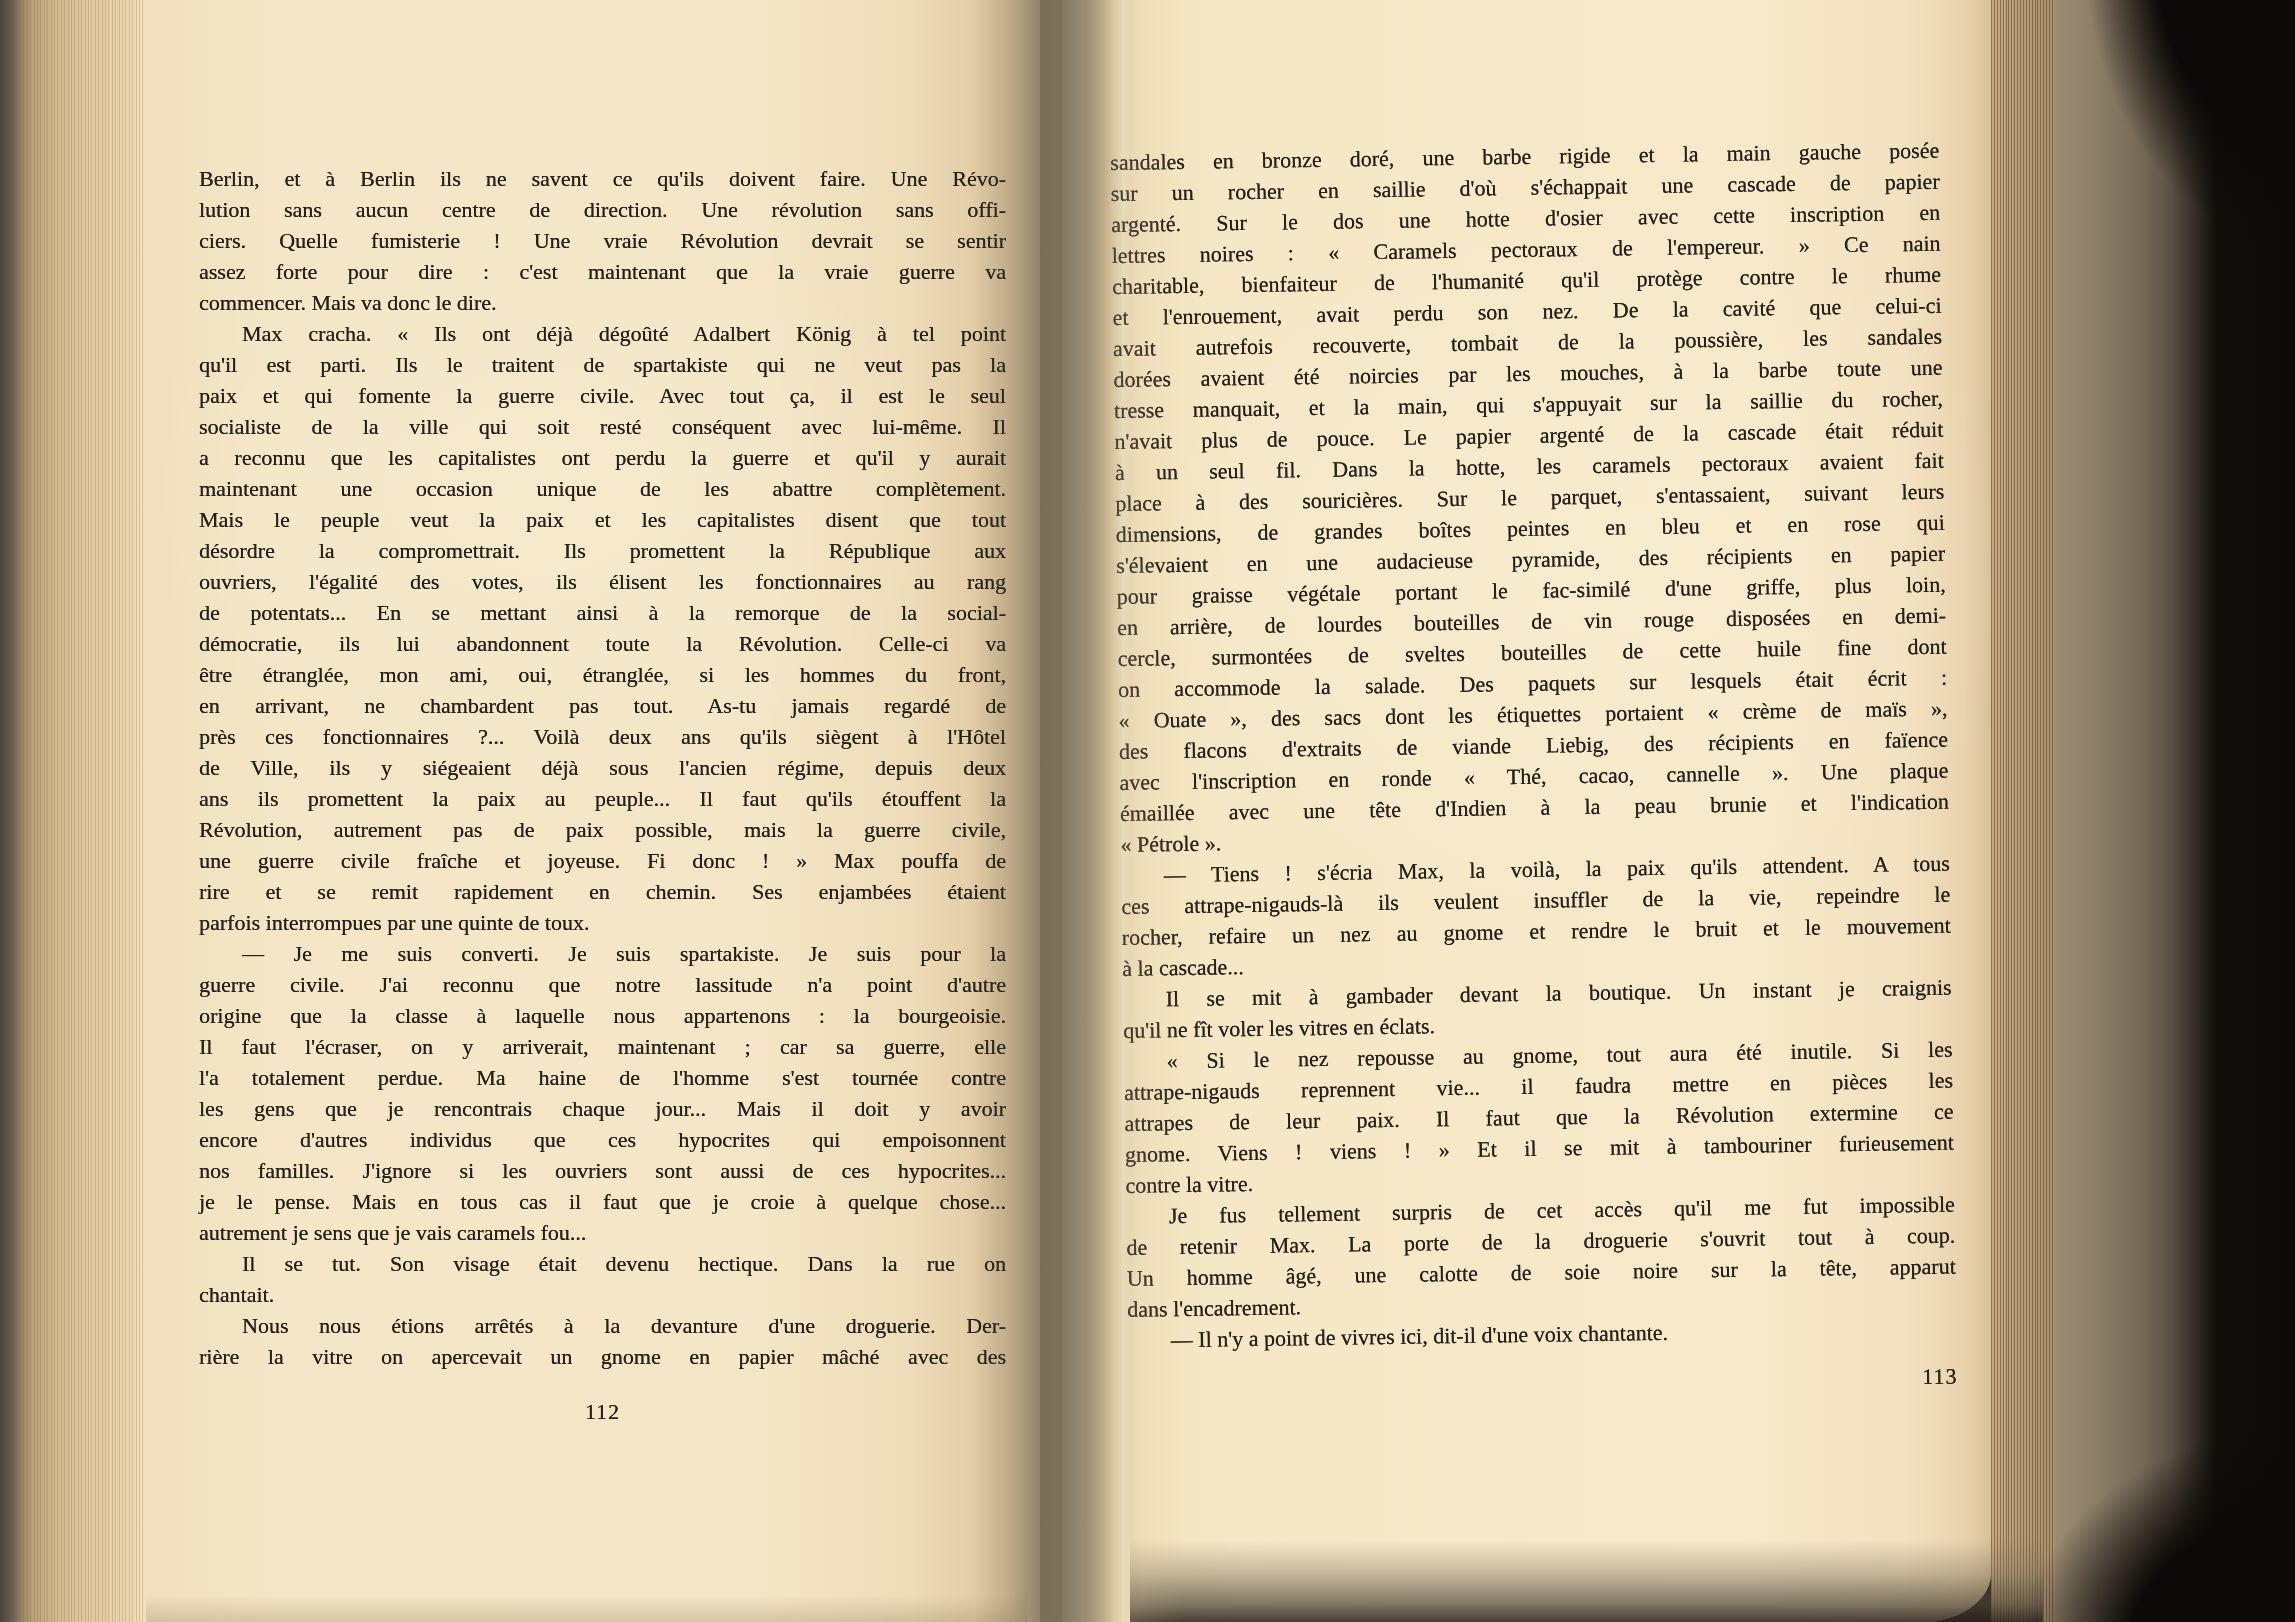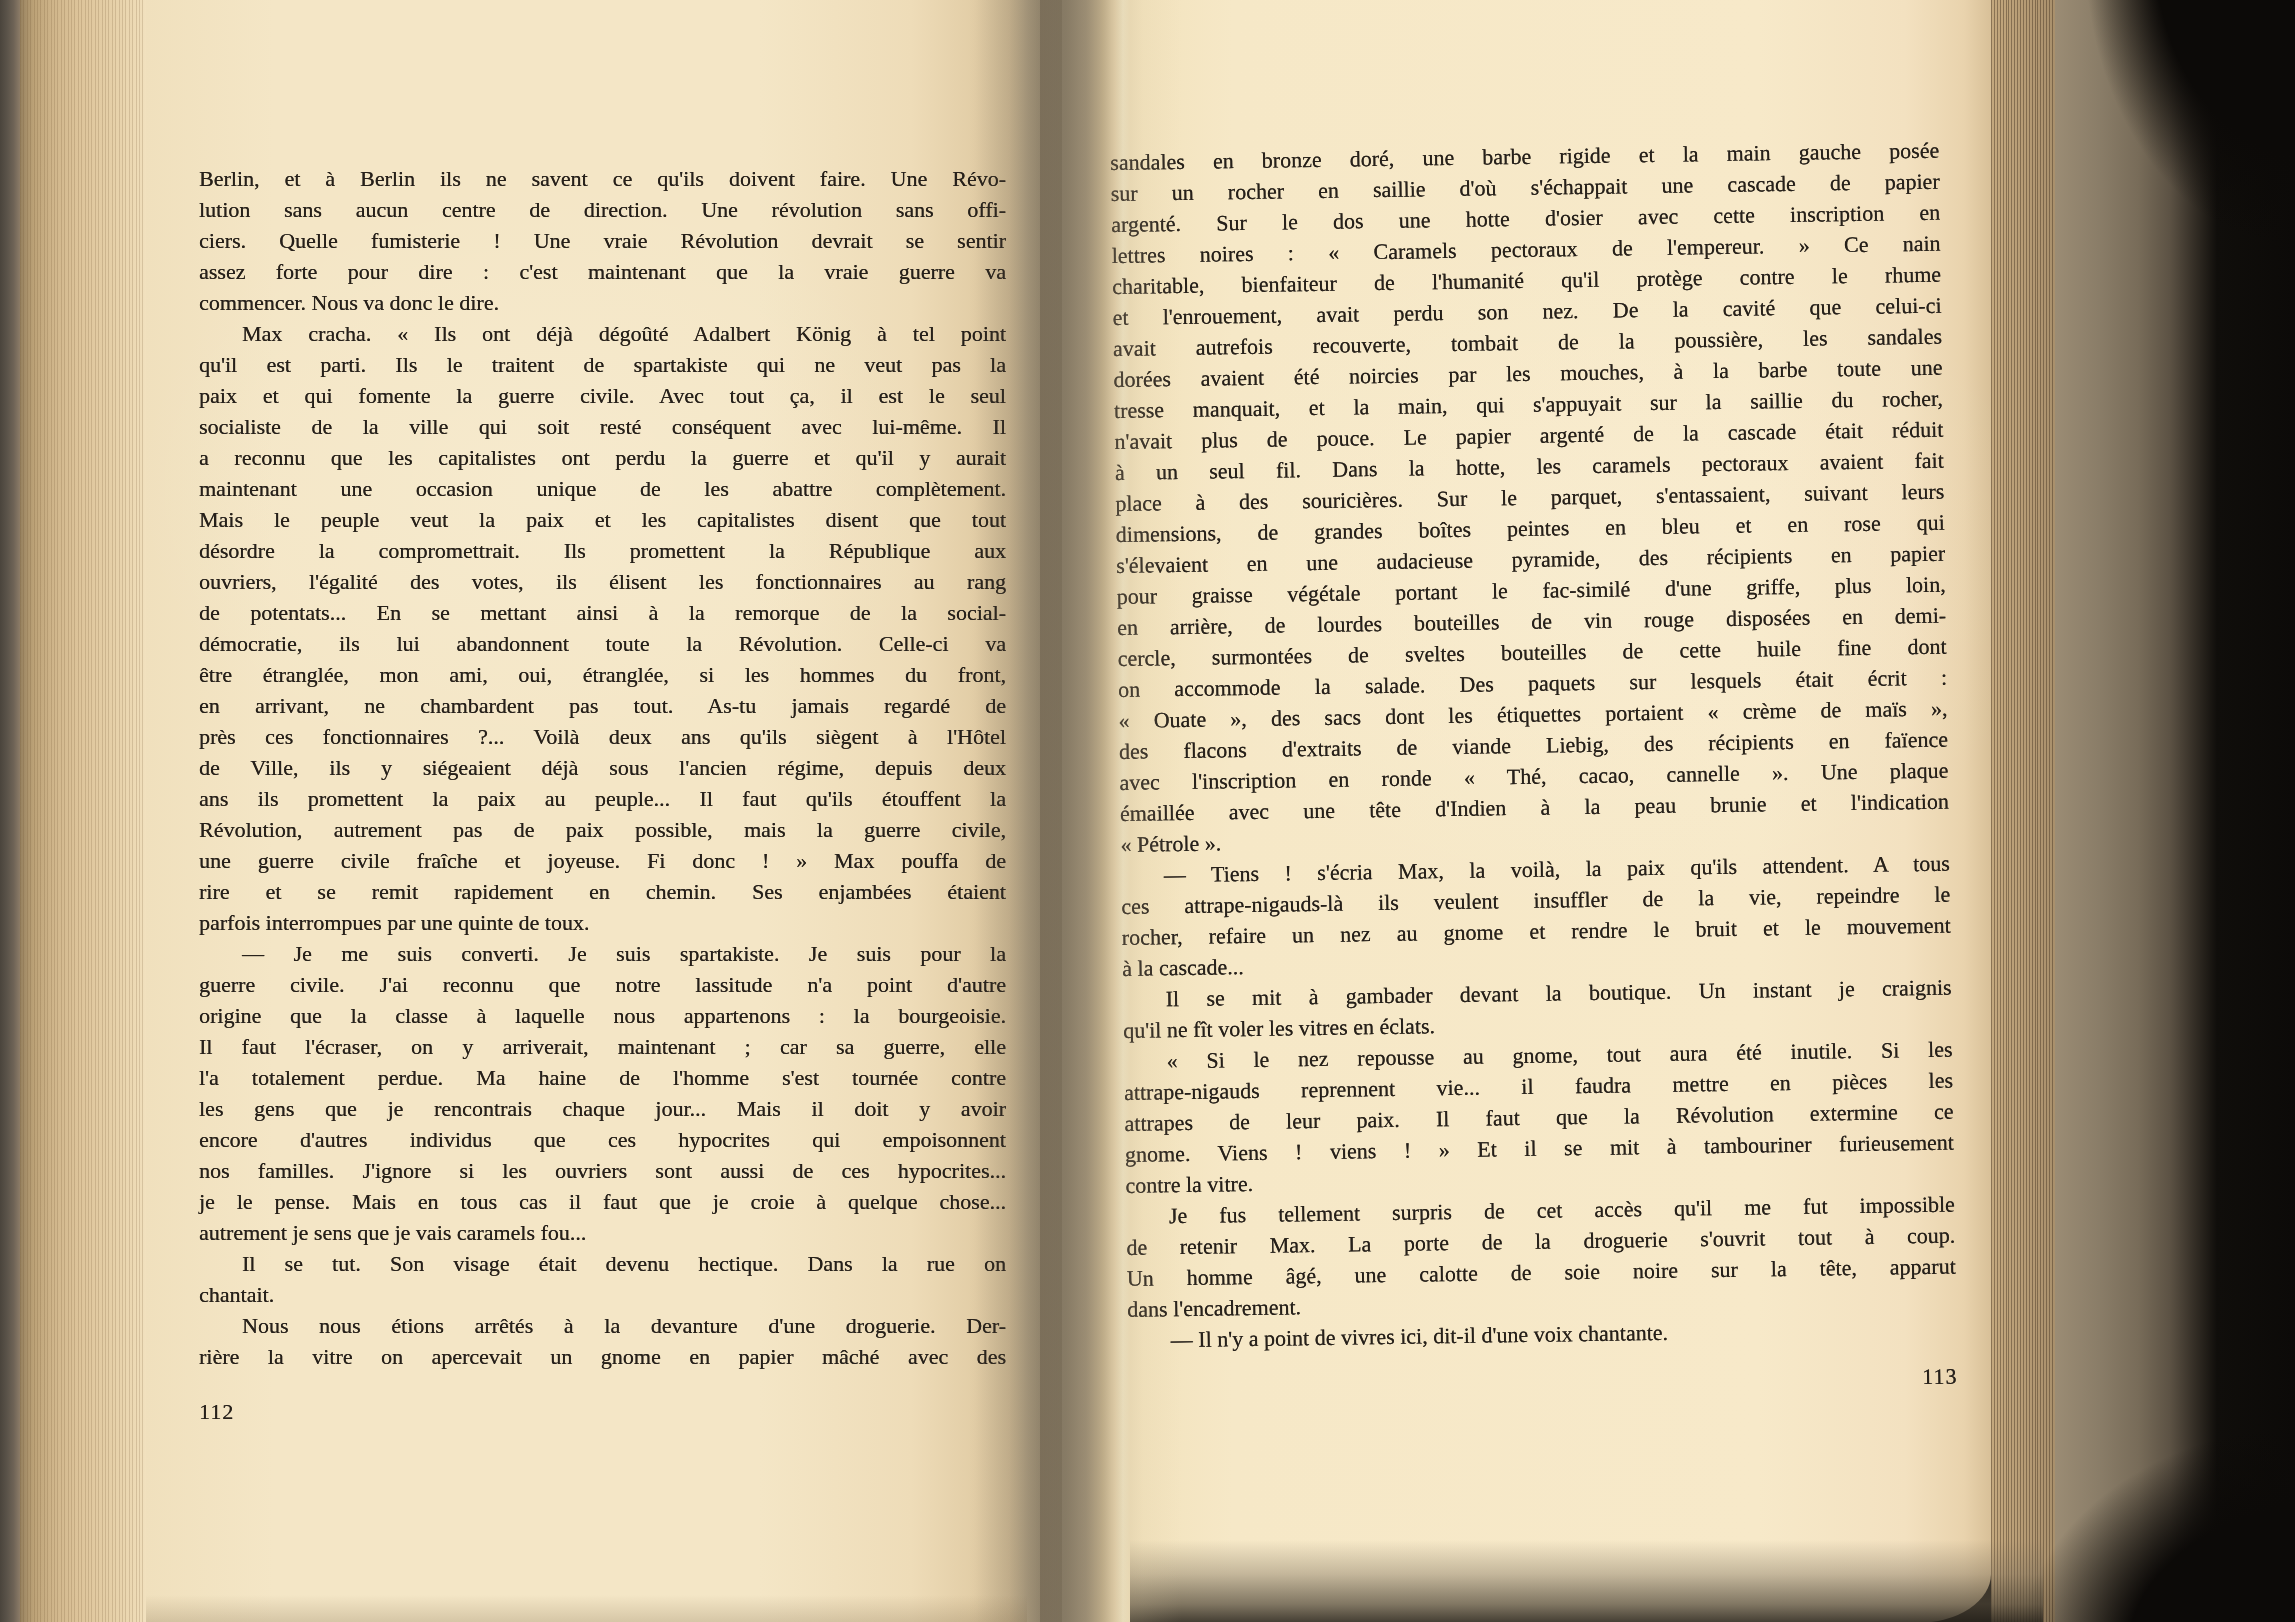--- a/index.html
+++ b/index.html
@@ -47,21 +47,21 @@
 
   
   .text-block{position:absolute;z-index:4;color:#26201a;font-size:22px;line-height:31px;
     text-shadow:0.2px 0 0 rgba(38,32,26,.85);}
   #left-text{left:199px;top:163px;width:807px;}
   #right-text{left:1110px;top:147px;width:829px;transform:rotate(-0.85deg);transform-origin:0 0;}
   .line{text-align:justify;text-align-last:justify;height:31px;overflow:visible;}
   .line.end{text-align-last:left;}
   .line.indent{text-indent:43px;}
   .pagenum{font-size:22px;letter-spacing:1px;}
-  #left-pagenum{margin-top:23.5px;text-align:left;}
+  #left-pagenum{margin-top:23.5px;text-align:center;}
   #right-pagenum{margin-top:16.7px;text-align:right;}
 </style>
 </head>
 <body>
 
 <div id="scene">
 
   <div class="band" id="left-scan-edge"></div>
   <div class="band" id="left-fore-edge"></div>
   <div class="band" id="left-page"></div>
@@ -72,21 +72,21 @@
   <div id="bend-top"></div>
   <div id="bend-bottom"></div>
   <div id="bottom-right-shadow"></div>
   <div id="bottom-left-shade"></div>
 
   <div class="text-block" id="left-text">
     <div class="line">Berlin, et à Berlin ils ne savent ce qu'ils doivent faire. Une Révo-</div>
       <div class="line">lution sans aucun centre de direction. Une révolution sans offi-</div>
       <div class="line">ciers. Quelle fumisterie ! Une vraie Révolution devrait se sentir</div>
       <div class="line">assez forte pour dire : c'est maintenant que la vraie guerre va</div>
-      <div class="line end">commencer. Nous va donc le dire.</div>
+      <div class="line end">commencer. Mais va donc le dire.</div>
       <div class="line indent">Max cracha. « Ils ont déjà dégoûté Adalbert König à tel point</div>
       <div class="line">qu'il est parti. Ils le traitent de spartakiste qui ne veut pas la</div>
       <div class="line">paix et qui fomente la guerre civile. Avec tout ça, il est le seul</div>
       <div class="line">socialiste de la ville qui soit resté conséquent avec lui-même. Il</div>
       <div class="line">a reconnu que les capitalistes ont perdu la guerre et qu'il y aurait</div>
       <div class="line">maintenant une occasion unique de les abattre complètement.</div>
       <div class="line">Mais le peuple veut la paix et les capitalistes disent que tout</div>
       <div class="line">désordre la compromettrait. Ils promettent la République aux</div>
       <div class="line">ouvriers, l'égalité des votes, ils élisent les fonctionnaires au rang</div>
       <div class="line">de potentats... En se mettant ainsi à la remorque de la social-</div>

